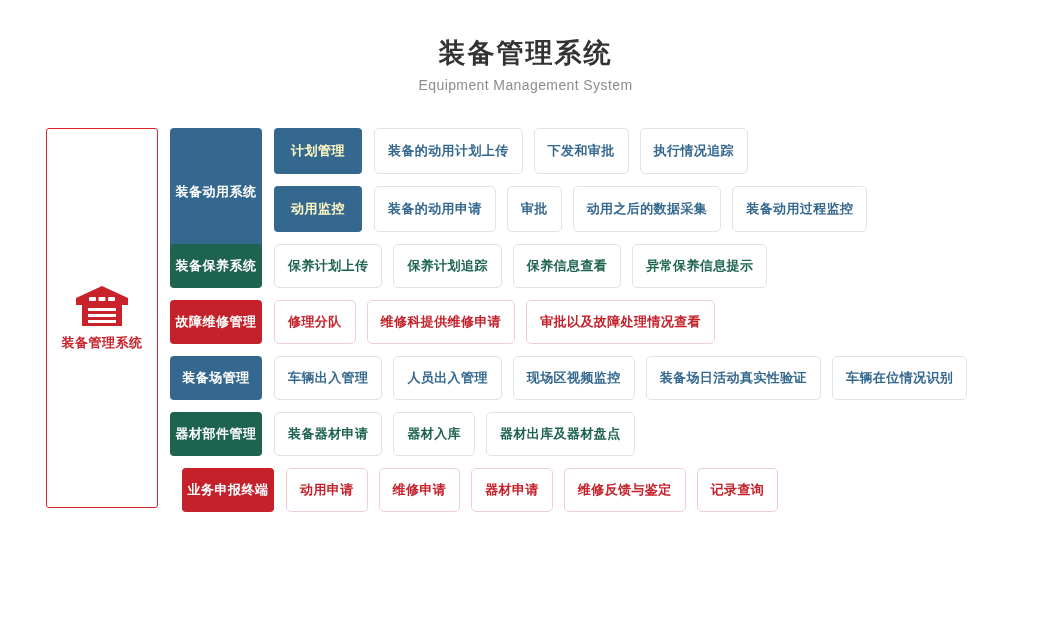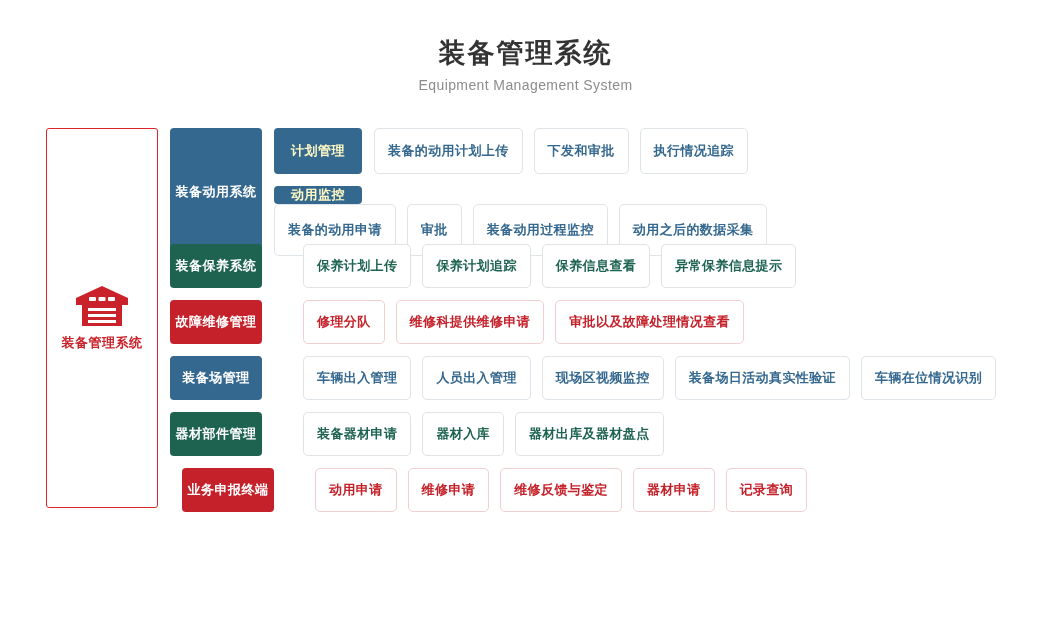--- a/index.html
+++ b/index.html
@@ -102,21 +102,21 @@
     display: flex;
     flex-direction: column;
     margin-left: 12px;
     flex: 1;
   }
   .sub-line {
     display: flex;
     align-items: stretch;
     height: 46px;
   }
-  .sub-line + .sub-line { margin-top: 12px; flex-direction: column; }
+  .sub-line + .sub-line { margin-top: 12px; }
 
   .sub-box {
     width: 88px;
     min-width: 88px;
     border-radius: 4px;
     display: flex;
     align-items: center;
     justify-content: center;
     color: #fef9c3;
     font-size: 13px;
@@ -153,21 +153,20 @@
     white-space: nowrap;
   }
   .leaf:last-child { margin-right: 0; }
 
   .leaf.blue  { color: #35688f; border-color: #dfe4e8; }
   .leaf.green { color: #1d6350; border-color: #dfe4e2; }
   .leaf.red   { color: #c4212a; border-color: #f0cfd1; }
 
   .row-simple {
     height: 44px;
-    gap: 29px;
   }
   .row-simple .cat-box { height: 44px; }
   .row-simple .leaf-row { margin-left: 12px; }
 
   .row-tall { height: 104px; }
   .row-tall .cat-box { height: 128px; }
 </style>
 </head>
 <body>
 
@@ -204,22 +203,22 @@
           <div class="leaf blue">下发和审批</div>
           <div class="leaf blue">执行情况追踪</div>
         </div>
       </div>
 
       <div class="sub-line">
         <div class="sub-box blue">动用监控</div>
         <div class="leaf-row">
           <div class="leaf blue">装备的动用申请</div>
           <div class="leaf blue">审批</div>
+          <div class="leaf blue">动用之后的数据采集</div>
           <div class="leaf blue">装备动用过程监控</div>
-          <div class="leaf blue">动用之后的数据采集</div>
         </div>
       </div>
 
     </div>
   </div>
 
   <div class="sys-row row-simple">
     <div class="cat-box green">装备保养系统</div>
     <div class="leaf-row">
       <div class="leaf green">保养计划上传</div>
@@ -256,19 +255,19 @@
       <div class="leaf green">器材入库</div>
       <div class="leaf green">器材出库及器材盘点</div>
     </div>
   </div>
 
   <div class="sys-row row-simple">
     <div class="cat-box red">业务申报终端</div>
     <div class="leaf-row">
       <div class="leaf red">动用申请</div>
       <div class="leaf red">维修申请</div>
+      <div class="leaf red">器材申请</div>
       <div class="leaf red">维修反馈与鉴定</div>
-      <div class="leaf red">器材申请</div>
       <div class="leaf red">记录查询</div>
     </div>
   </div>
 
 </div>
 
 </body></html>

